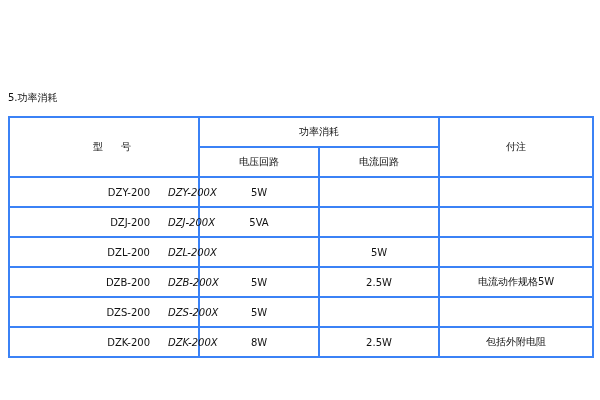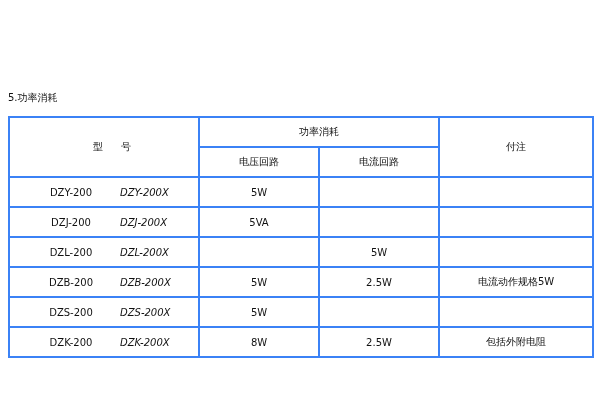--- a/index.html
+++ b/index.html
@@ -61,22 +61,23 @@
     justify-content: flex-start;
     align-items: center;
     height: 100%;
     box-sizing: border-box;
     padding-left: 30px;
     gap: 18px;
   }
   .model-a {
     display: inline-block;
     min-width: 62px;
-    text-align: center;
-    white-space: nowrap;
+    text-align: right;
+    white-space: nowrap;
+    margin-left: 48px;
   }
   .model-b {
     display: inline-block;
     text-align: left;
     white-space: nowrap;
     font-style: italic;
   }
   .hdr-model {
     letter-spacing: 4px;
     margin-left: 20px;

